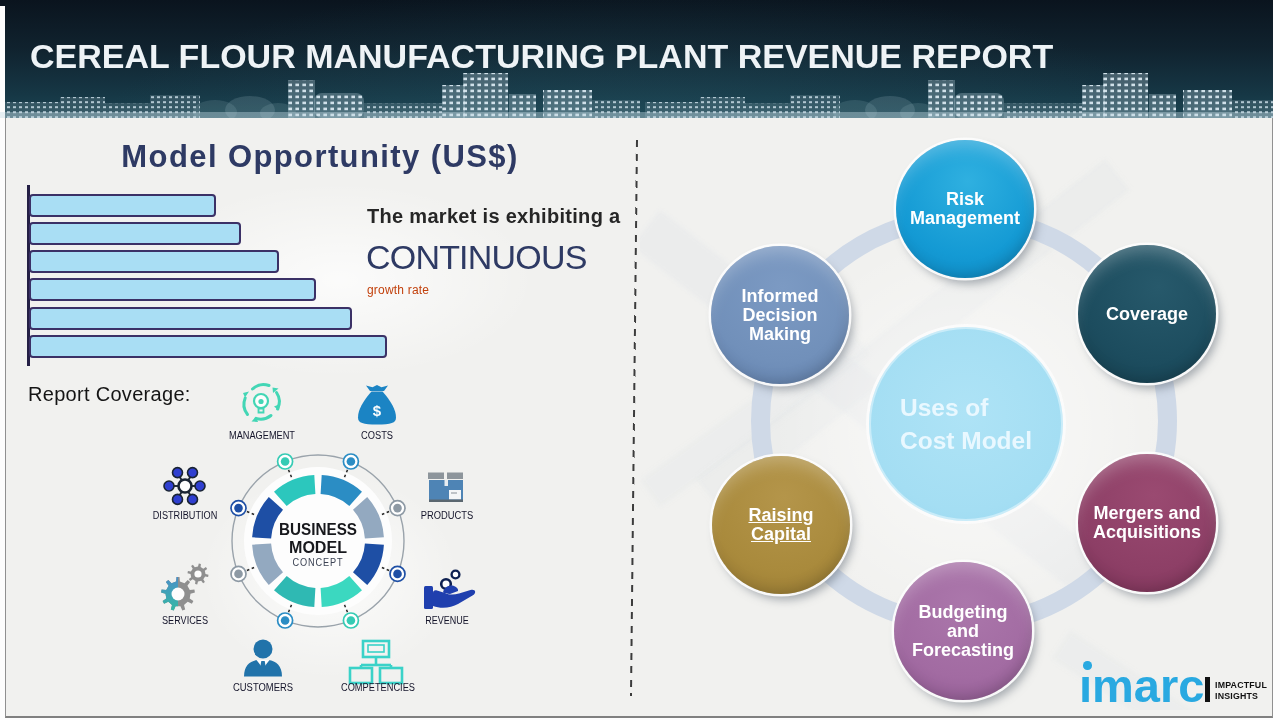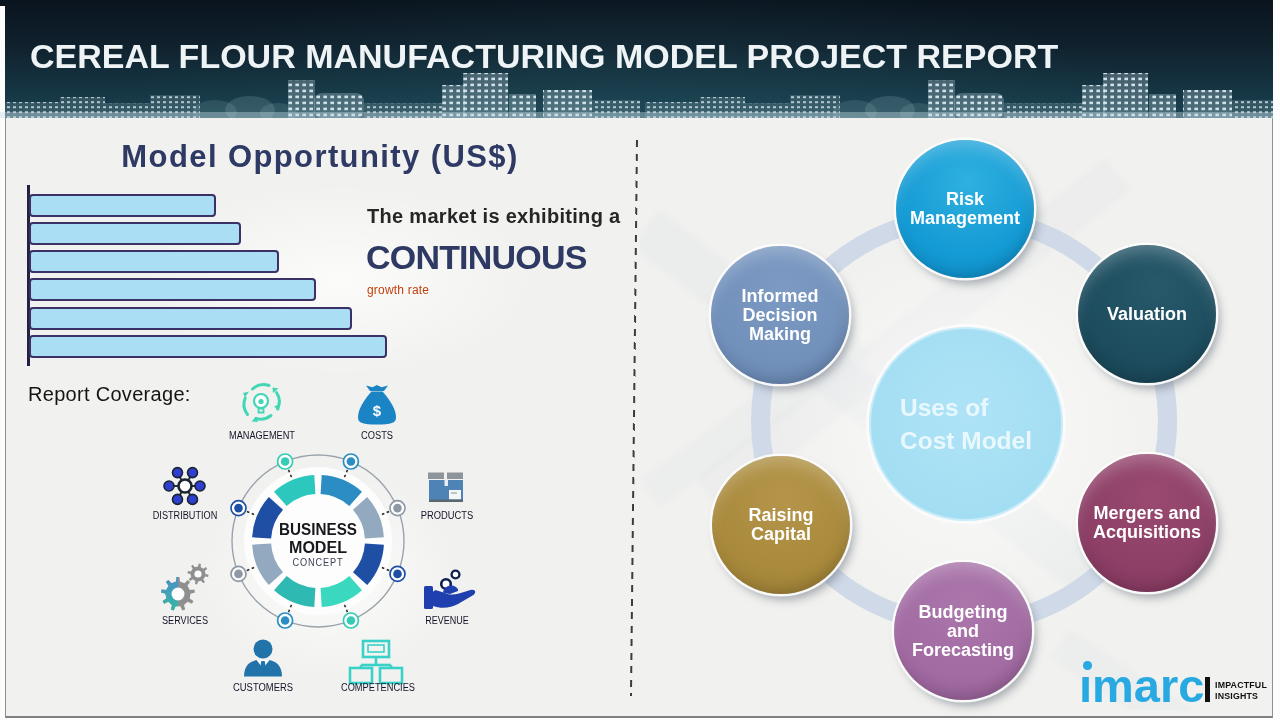--- a/index.html
+++ b/index.html
@@ -11,42 +11,42 @@
          background:#f1f1ef;}
   .header{left:5px;top:0;width:1268px;height:118px;
     background:linear-gradient(180deg,#0a141e 0%,#10222e 40%,#163745 80%,#1c4552 100%);}
   .hdrshade{left:0;top:0;width:1273px;height:118px;
     background:radial-gradient(ellipse 900px 260px at 50% 115%, rgba(40,90,105,0.35) 0%, rgba(10,20,30,0) 60%);}
   .title{left:30px;top:37px;width:1160px;color:#eef3f6;font-size:34px;font-weight:bold;letter-spacing:0px;white-space:nowrap;}
   .mo-title{left:60px;top:139px;width:520px;text-align:center;color:#2e3a64;font-size:31px;font-weight:bold;letter-spacing:1.4px;white-space:nowrap;}
   .axis{left:27px;top:185px;width:3px;height:181px;background:#241f45;}
   .bar{border:2.5px solid #3b3166;border-radius:4px;background:#a9def4;height:23px;box-sizing:border-box;}
   .t1{left:367px;top:205px;font-size:20px;font-weight:bold;color:#262626;letter-spacing:0.3px;}
-  .t2{left:366px;top:238px;font-size:34px;font-weight:bold;color:#2e3a64;letter-spacing:-0.8px;}
+  .t2{left:366px;top:238px;font-size:34px;font-weight:normal;color:#2e3a64;letter-spacing:-0.8px;}
   .t3{left:367px;top:283px;font-size:12px;font-weight:normal;color:#c2410c;letter-spacing:0.2px;}
   .rc{left:28px;top:383px;font-size:20px;font-weight:normal;color:#151515;letter-spacing:0.3px;}
   .sep{left:636px;top:140px;width:2px;height:556px;
        background:repeating-linear-gradient(to bottom,#3c3c3c 0 7px,rgba(0,0,0,0) 7px 13.5px);
        transform:rotate(0.62deg);transform-origin:top left;}
   
   .bigring{left:751px;top:208px;width:426px;height:426px;border-radius:50%;
            border:19px solid #cfd9e7;box-sizing:border-box;}
   .ccenter{left:869px;top:327px;width:194px;height:194px;border-radius:50%;
            background:radial-gradient(circle at 50% 45%,#aee3f6 0%,#a4def3 68%,#99d7f0 100%);
            border:2px solid #c9ecf9;box-sizing:border-box;box-shadow:0 0 0 3px rgba(252,252,252,0.9);
            display:flex;align-items:center;justify-content:center;text-align:left;
            color:#e9f8ff;font-size:24.5px;font-weight:bold;line-height:33px;}
   .sat{width:138px;height:138px;border-radius:50%;display:flex;align-items:center;justify-content:center;
        text-align:center;color:#fff;font-size:18px;font-weight:bold;line-height:19px;
        box-shadow:0 0 0 2.5px rgba(252,252,252,0.95), 4px 6px 9px rgba(95,105,118,0.5), inset 0 14px 18px -8px rgba(255,255,255,0.3), inset -4px -8px 14px -6px rgba(0,0,0,0.18);}
   .s-risk{left:896px;top:140px;background:radial-gradient(circle at 52% 30%,#2fb0e0 0%,#149ad4 62%,#0d86c0 100%);}
   .s-val{left:1078px;top:245px;background:radial-gradient(circle at 58% 30%,#27596b 0%,#1c4c5e 62%,#153d4c 100%);}
   .s-mer{left:1078px;top:454px;background:radial-gradient(circle at 55% 30%,#9a4a71 0%,#8d3f66 62%,#7b3257 100%);}
   .s-bud{left:894px;top:562px;background:radial-gradient(circle at 52% 30%,#ab77ab 0%,#a26ba2 62%,#8e5890 100%);}
-  .s-rai{left:712px;top:456px;background:radial-gradient(circle at 52% 30%,#b4954a 0%,#a98a3c 62%,#957832 100%);}
+  .s-rai{left:712px;top:456px;background:radial-gradient(circle at 52% 30%,#b4954a 0%,#a98a3c 62%,#957832 100%);text-decoration:underline;}
   .s-inf{left:711px;top:246px;background:radial-gradient(circle at 52% 30%,#7c9ac3 0%,#7190ba 62%,#6180ac 100%);}
   
   .imarc{left:1079px;top:666px;color:#29a9e1;font-size:47px;font-weight:bold;letter-spacing:0px;line-height:40px;}
   .idot{left:1083px;top:661px;width:8.5px;height:8.5px;border-radius:50%;background:#29a9e1;}
   .ibar{left:1205px;top:677px;width:4.5px;height:25px;background:#111;}
   .itxt{left:1215px;top:680px;font-size:8.8px;font-weight:bold;color:#111;line-height:10.5px;letter-spacing:0.2px;}
 </style>
 </head>
 <body>
 <div class="abs frame"></div>
@@ -87,41 +87,41 @@
   <rect x="463" y="3" width="45" height="45" fill="url(#win)"></rect>
   <rect x="509" y="24" width="27" height="24" fill="url(#win)"></rect>
   <rect x="543" y="20" width="49" height="28" fill="url(#win)"></rect>
   <rect x="592" y="30" width="48" height="18" fill="url(#win2)"></rect>
 </g>
 </defs>
 <use href="#tile" x="0"></use>
 <use href="#tile" x="640"></use>
 <rect x="0" y="42" width="1273" height="6" fill="rgba(195,218,228,0.4)"></rect>
 </svg>
-<div class="abs title">CEREAL FLOUR MANUFACTURING MODEL PROJECT REPORT</div>
+<div class="abs title">CEREAL FLOUR MANUFACTURING PLANT REVENUE REPORT</div>
 
 <div class="abs mo-title">Model Opportunity (US$)</div>
 <div class="abs axis"></div>
 <div class="abs bar" style="left:29px;top:194px;width:187px;"></div>
 <div class="abs bar" style="left:29px;top:222px;width:212px;"></div>
 <div class="abs bar" style="left:29px;top:250px;width:250px;"></div>
 <div class="abs bar" style="left:29px;top:278px;width:287px;"></div>
 <div class="abs bar" style="left:29px;top:307px;width:323px;"></div>
 <div class="abs bar" style="left:29px;top:335px;width:358px;"></div>
 <div class="abs t1">The market is exhibiting a</div>
 <div class="abs t2">CONTINUOUS</div>
 <div class="abs t3">growth rate</div>
 <div class="abs rc">Report Coverage:</div>
 
 <div class="abs sep"></div>
 
 <div class="abs bigring"></div>
 <div class="abs ccenter">Uses of<br>Cost Model</div>
 <div class="abs sat s-risk">Risk<br>Management</div>
-<div class="abs sat s-val">Valuation</div>
+<div class="abs sat s-val">Coverage</div>
 <div class="abs sat s-mer">Mergers and<br>Acquisitions</div>
 <div class="abs sat s-bud">Budgeting<br>and<br>Forecasting</div>
 <div class="abs sat s-rai">Raising<br>Capital</div>
 <div class="abs sat s-inf">Informed<br>Decision<br>Making</div>
 
 <div class="abs imarc">ımarc</div>
 <div class="abs idot"></div>
 <div class="abs ibar"></div>
 <div class="abs itxt">IMPACTFUL<br>INSIGHTS</div>
 

